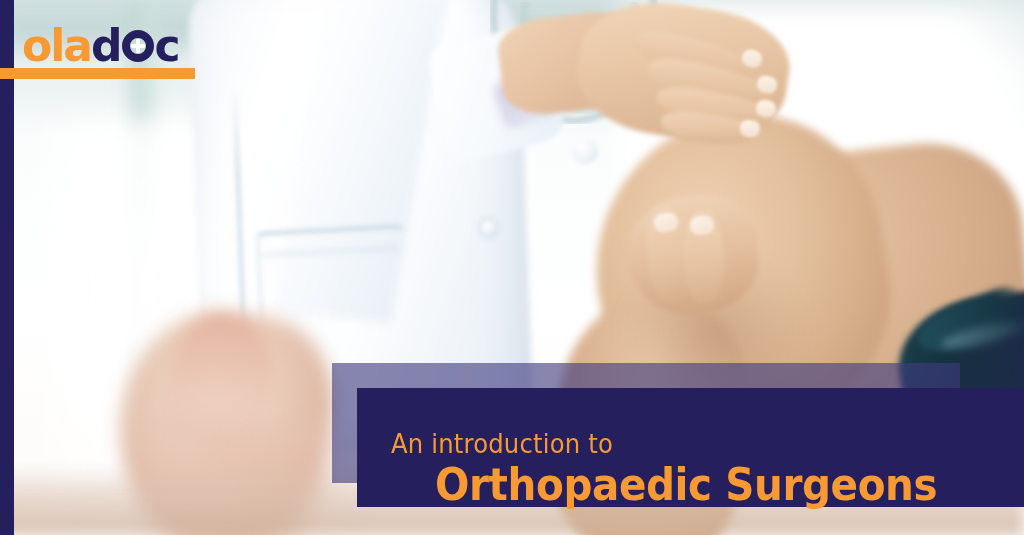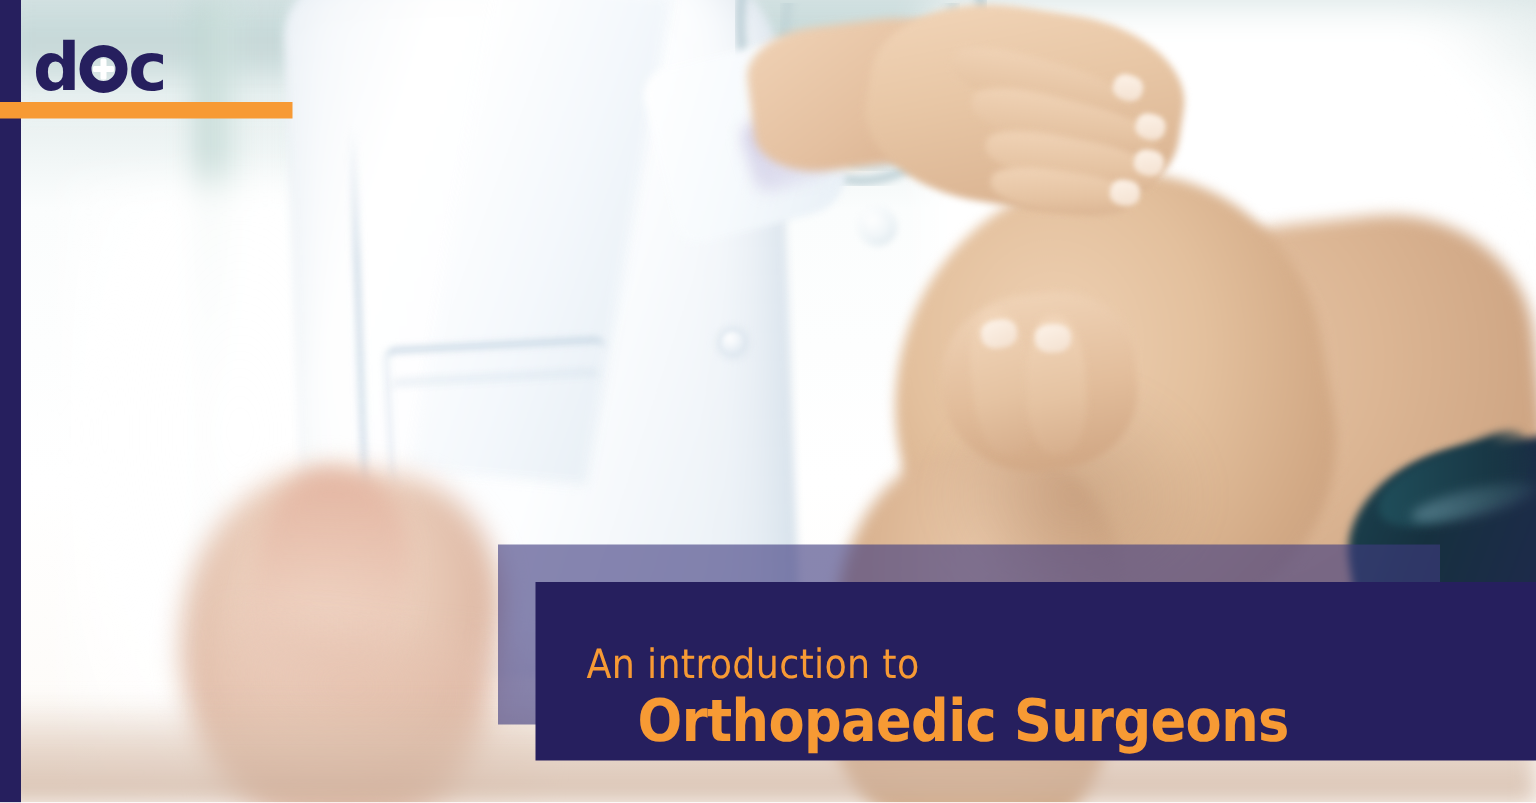--- a/index.html
+++ b/index.html
@@ -339,25 +339,25 @@
     font-size:27px;
     font-weight:normal;
     letter-spacing:.2px;
     line-height:1.05;
     white-space:nowrap;
     margin-top:28px;
   }
   .title-main {
     color:#f79a34;
     font-family:"DejaVu Sans Condensed","DejaVu Sans", sans-serif;
-    font-size:39px;
+    font-size:45px;
     font-weight:bold;
     letter-spacing:-.4px;
     line-height:1.12;
-    margin-left:34px;
+    margin-left:44px;
     margin-top:2px;
     white-space:nowrap;
   }
 </style>
 </head>
 <body>
 
 <div class="banner">
 
   <div class="photo">
@@ -409,20 +409,21 @@
     <div class="foot"></div>
     <div class="toes"></div>
     <div class="foot-arch"></div>
 
     <div class="bg-bottom"></div>
   </div>
 
   <div class="left-strip"></div>
 
   <div class="logo">
+    <span class="logo-text logo-ola">ola</span>
     <span class="logo-text logo-d">d</span>
     <span class="logo-o-wrap">
       <span class="logo-o-ring"></span>
       <span class="logo-plus-h"></span>
       <span class="logo-plus-v"></span>
     </span>
     <span class="logo-text logo-c">c</span>
   </div>
   <div class="logo-underline"></div>
 

